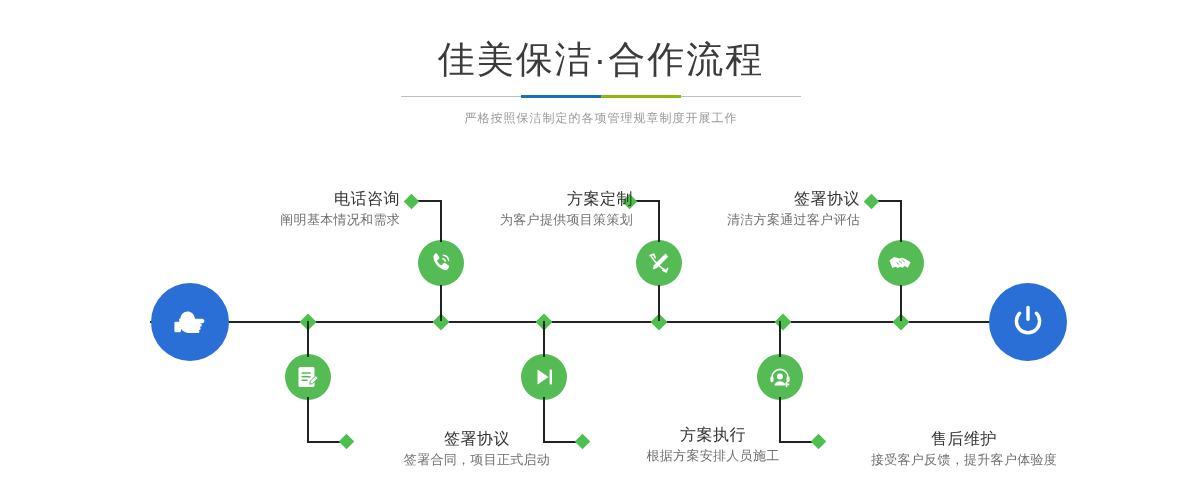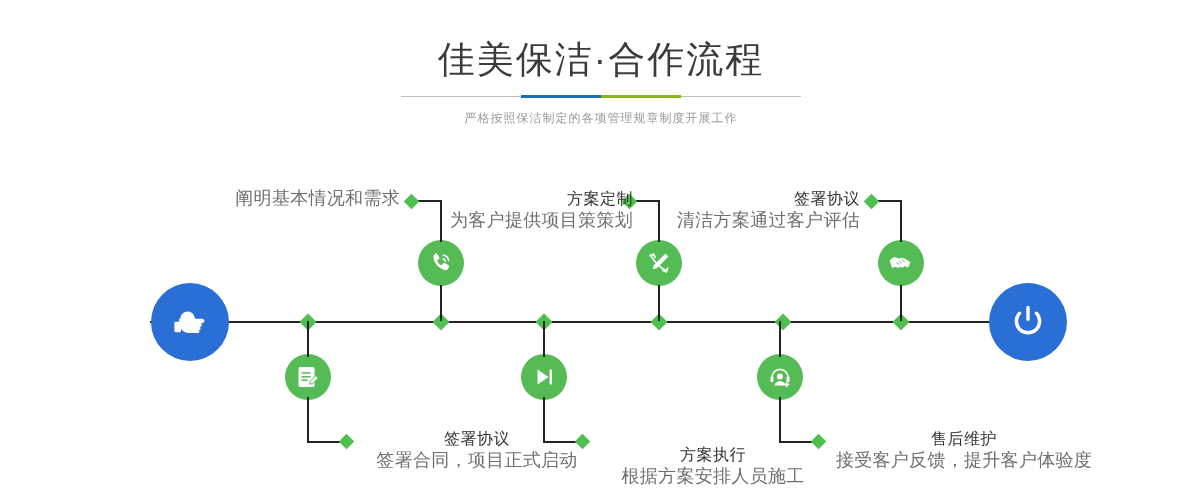--- a/index.html
+++ b/index.html
@@ -154,21 +154,21 @@
     position: absolute;
     white-space: nowrap;
   }
   .lbl .t {
     font-size: 16px;
     line-height: 22px;
     color: #333333;
     letter-spacing: 0.5px;
   }
   .lbl .s {
-    font-size: 18px;
+    font-size: 13px;
     line-height: 20px;
     color: #6f6f6f;
     letter-spacing: 0.3px;
   }
   .lbl.above { text-align: right; }
   .lbl.below { text-align: center; }
 </style>
 </head>
 <body>
 
@@ -220,20 +220,21 @@
         <path fill="none" stroke="#ffffff" stroke-width="1.6" stroke-linecap="round" d="M16.3 6.2a6 6 0 0 1 5.3 5.3"></path>
         <path fill="none" stroke="#ffffff" stroke-width="1.6" stroke-linecap="round" d="M15.9 9.8a2.9 2.9 0 0 1 2.4 2.4"></path>
       </svg>
     </span>
   </div>
   <div class="stem" style="left:440px; top:200px; height:42px;"></div>
   <div class="stem" style="left:440px; top:285px; height:36px;"></div>
   <div class="lead" style="left:414px; top:200px; width:28px;"></div>
   <div class="diamond" style="left:406px; top:196px;"></div>
   <div class="lbl above" style="left:155px; top:188px; width:245px;">
+    <div class="t">电话咨询</div>
     <div class="s">阐明基本情况和需求</div>
   </div>
 
   <div class="node" style="left:285px; top:354px;">
     <span>
       <svg width="26" height="26" viewBox="0 0 26 26" aria-hidden="true">
         <rect x="3.5" y="3" width="16" height="20" rx="1.6" fill="#ffffff"></rect>
         <path fill="#55bb55" d="M6.6 8.3h9v1.5h-9zM6.6 12h9v1.5h-9zM6.6 15.6h6v1.5h-6z"></path>
         <path fill="#ffffff" stroke="#55bb55" stroke-width="1" d="M15.3 17.2l5.6-5.6 2.4 2.4-5.6 5.6-3 .6z"></path>
       </svg>
@@ -272,21 +273,21 @@
       <svg width="26" height="26" viewBox="0 0 26 26" aria-hidden="true">
         <path fill="#ffffff" d="M6.5 5.6l11 7.4-11 7.4z"></path>
         <rect x="18.6" y="5.6" width="2.4" height="14.8" fill="#ffffff"></rect>
       </svg>
     </span>
   </div>
   <div class="stem" style="left:543px; top:321px; height:36px;"></div>
   <div class="stem" style="left:543px; top:397px; height:45px;"></div>
   <div class="lead" style="left:543px; top:441px; width:38px;"></div>
   <div class="diamond" style="left:577px; top:436px;"></div>
-  <div class="lbl below" style="left:588px; top:444px; width:250px;">
+  <div class="lbl below" style="left:588px; top:424px; width:250px;">
     <div class="t">方案执行</div>
     <div class="s">根据方案安排人员施工</div>
   </div>
 
   <div class="node" style="left:878px; top:240px;">
     <span>
       <svg width="28" height="28" viewBox="0 0 28 28" aria-hidden="true">
         <path fill="#ffffff" d="M2.5 11.2l4.6-3.1 5.1 1.4 2.6-.7 3.3.9 5.4 3.6-2.6 5.5-3.3-1.7-2.1 1.6-2.4-1-2 1.3-2.6-1.2-3.3 1.1z"></path>
         <path fill="none" stroke="#55bb55" stroke-width="0.9" d="M9.6 13.6l2.6 2.1M12 11.9l2.9 2.3M14.6 10.4l3.2 2.6"></path>
       </svg>

